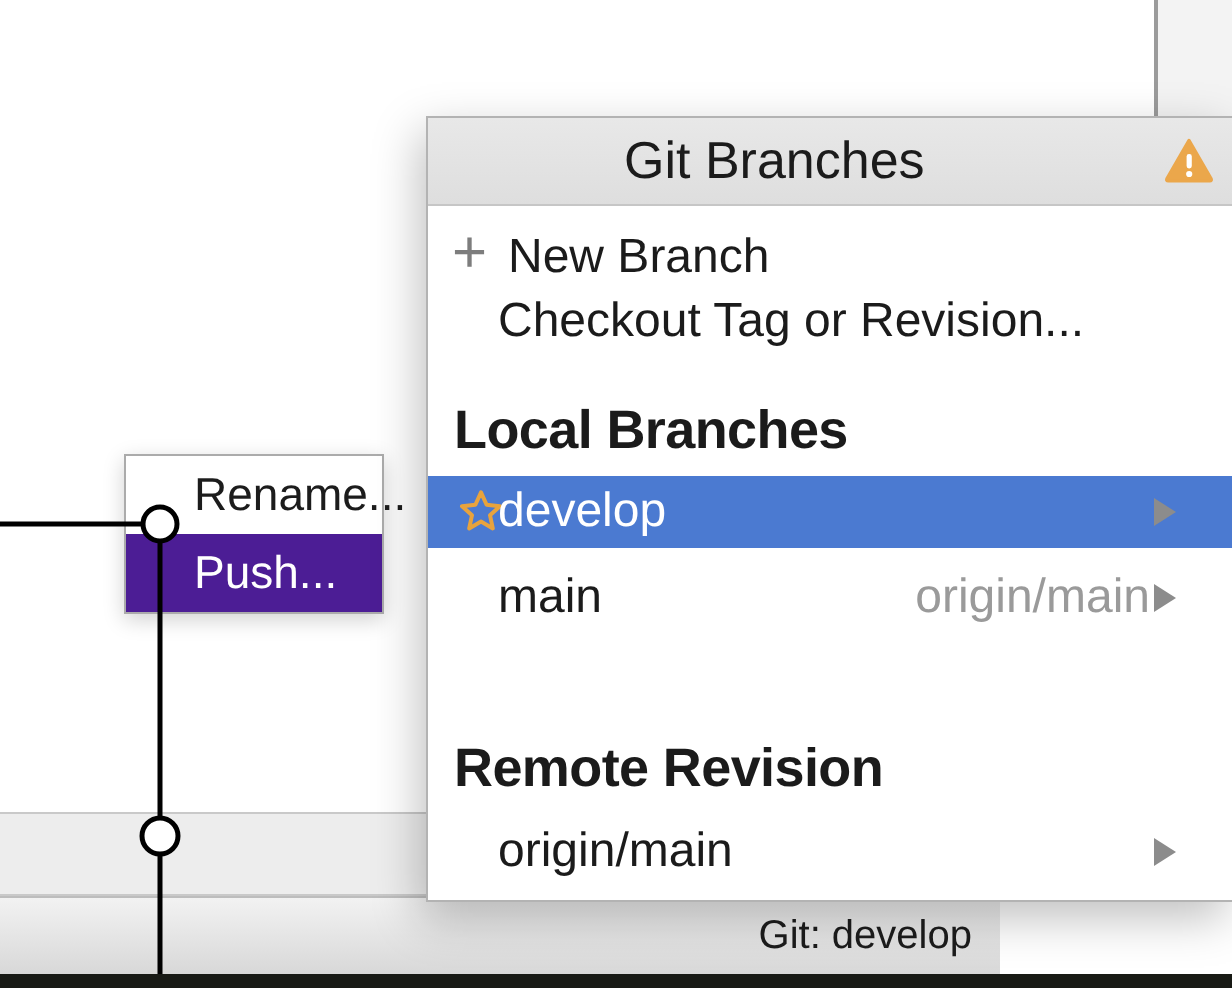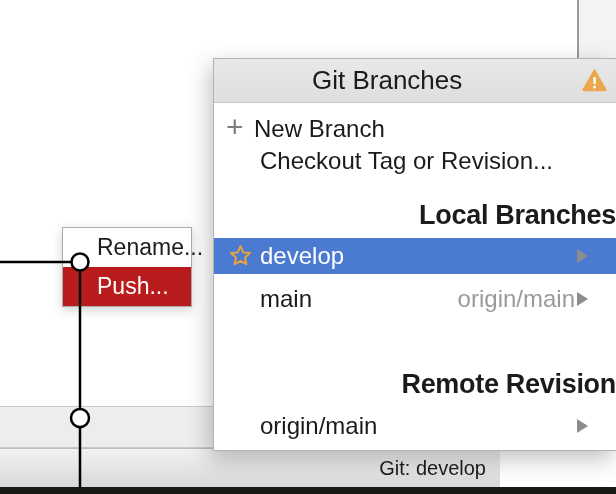--- a/index.html
+++ b/index.html
@@ -23,33 +23,33 @@
   
   .dock-bar { position:absolute; left:0; top:487px; width:616px; height:7px; background:#181a15; z-index:6; }
 
   
   .graph { position:absolute; left:0; top:0; width:616px; height:494px; z-index:5; pointer-events:none; }
 
   
   .ctx-menu { position:absolute; left:62px; top:227px; width:130px; height:80px;
     background:#fff; border:1px solid #ababab; z-index:3; box-shadow:0 3px 10px rgba(0,0,0,.18); }
   .ctx-item { height:39px; line-height:39px; font-size:23px; color:#1c1c1c; padding-left:34px; }
-  .ctx-item.sel { background:#b91c1c; color:#fff; }
+  .ctx-item.sel { background:#4c1d95; color:#fff; }
 
   
   .popup { position:absolute; left:213px; top:58px; width:403px; height:393px;
     background:#fff; border:1px solid #b3b3b3; border-right:none;
-    box-shadow:-3px 8px 22px rgba(0,0,0,.25); z-index:10;text-align:right; }
+    box-shadow:-3px 8px 22px rgba(0,0,0,.25); z-index:10; }
   .popup-header { position:relative; height:44px; background:linear-gradient(#e8e8e8,#dedede);
     border-bottom:1px solid #c6c6c6; }
   .popup-title { position:absolute; left:98px; top:0; line-height:43px; font-size:26px; font-weight:500; color:#1b1b1b; }
   .warn { position:absolute; right:9px; top:9px; width:25px; height:25px; }
 
   .row { position:absolute; left:0; width:100%; height:36px; line-height:36px; font-size:24px; color:#1b1b1b; }
-  .row .txt { position:absolute; left:46px; top:0; }
+  .row .txt { position:absolute; left:35px; top:0; }
   .row.sel { background:#4b7ad1; color:#ffffff; }
   .row.hdr { font-weight:700; font-size:27px; letter-spacing:-0.3px; padding-left:13px; }
   .plus { position:absolute; left:12px; top:-2px; font-size:30px; color:#7d7d7d; font-weight:500; }
   .star { position:absolute; left:15px; top:6px; }
   .arrow { position:absolute; right:28px; top:50%; margin-top:-7px; width:0; height:0;
     border-left:11px solid #8c8c8c; border-top:7px solid transparent; border-bottom:7px solid transparent; }
   .hint { position:absolute; right:41px; top:0; color:#9a9a9a; }
 </style>
 </head>
 <body>

